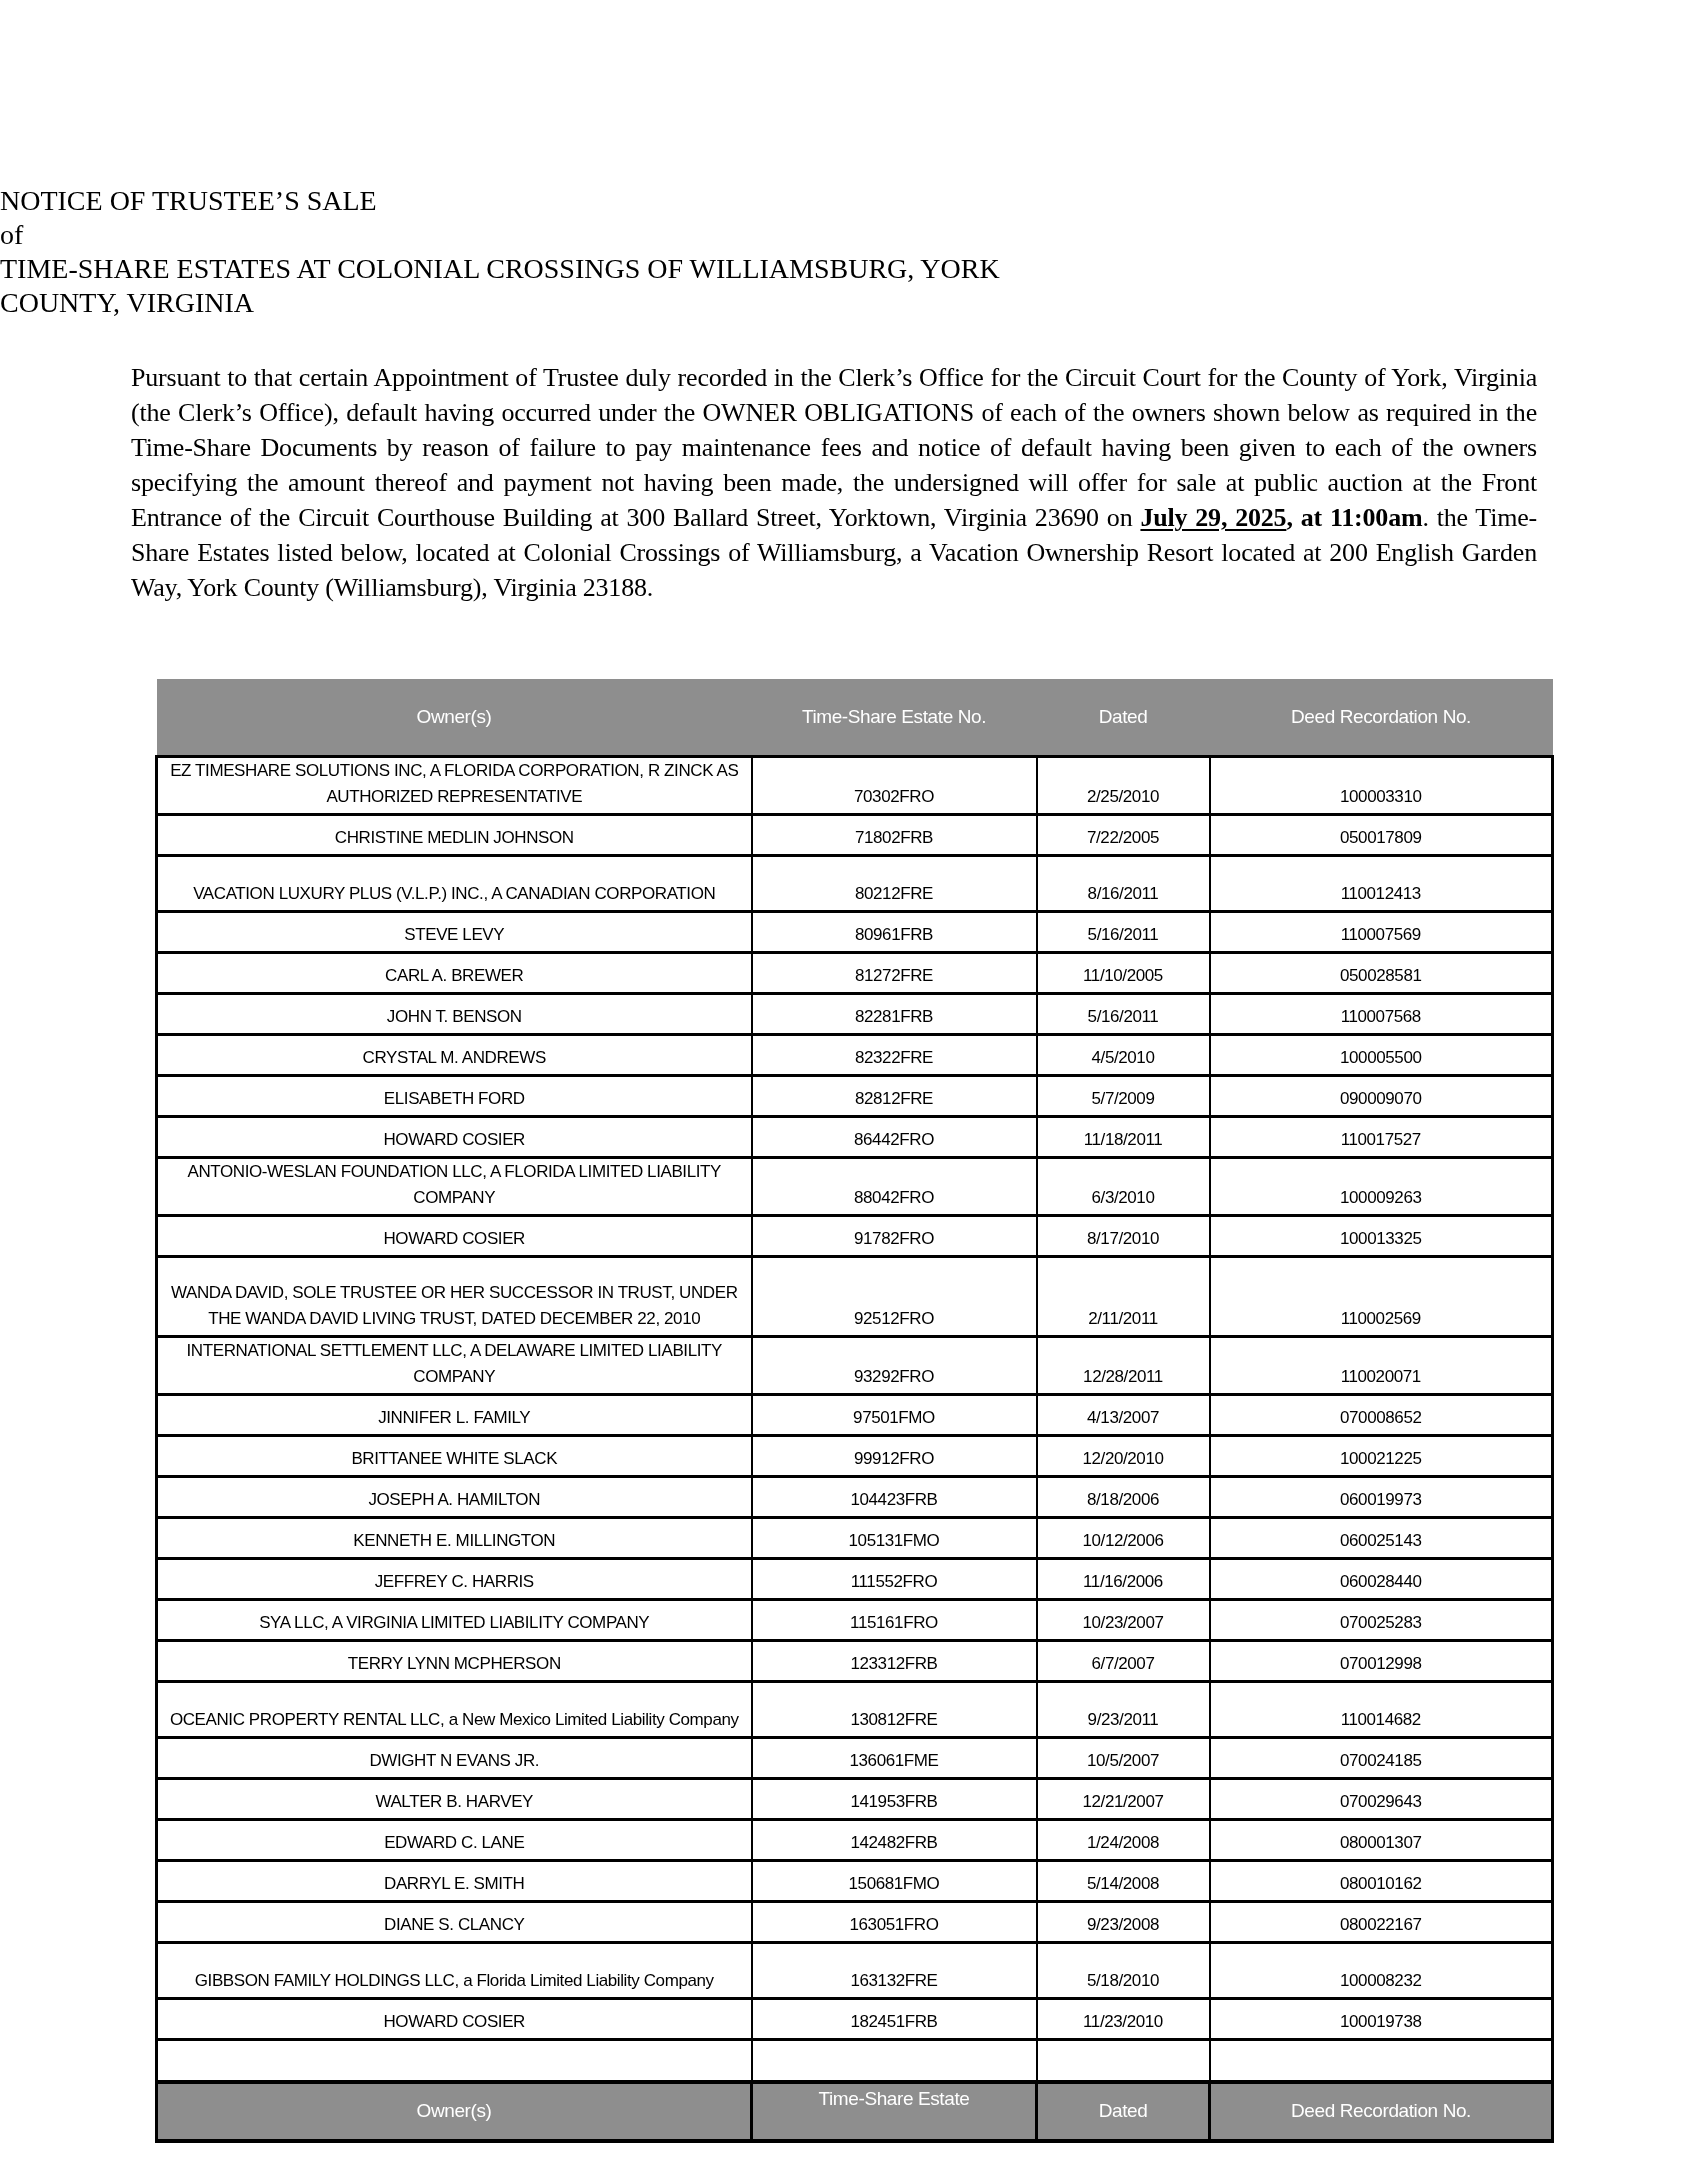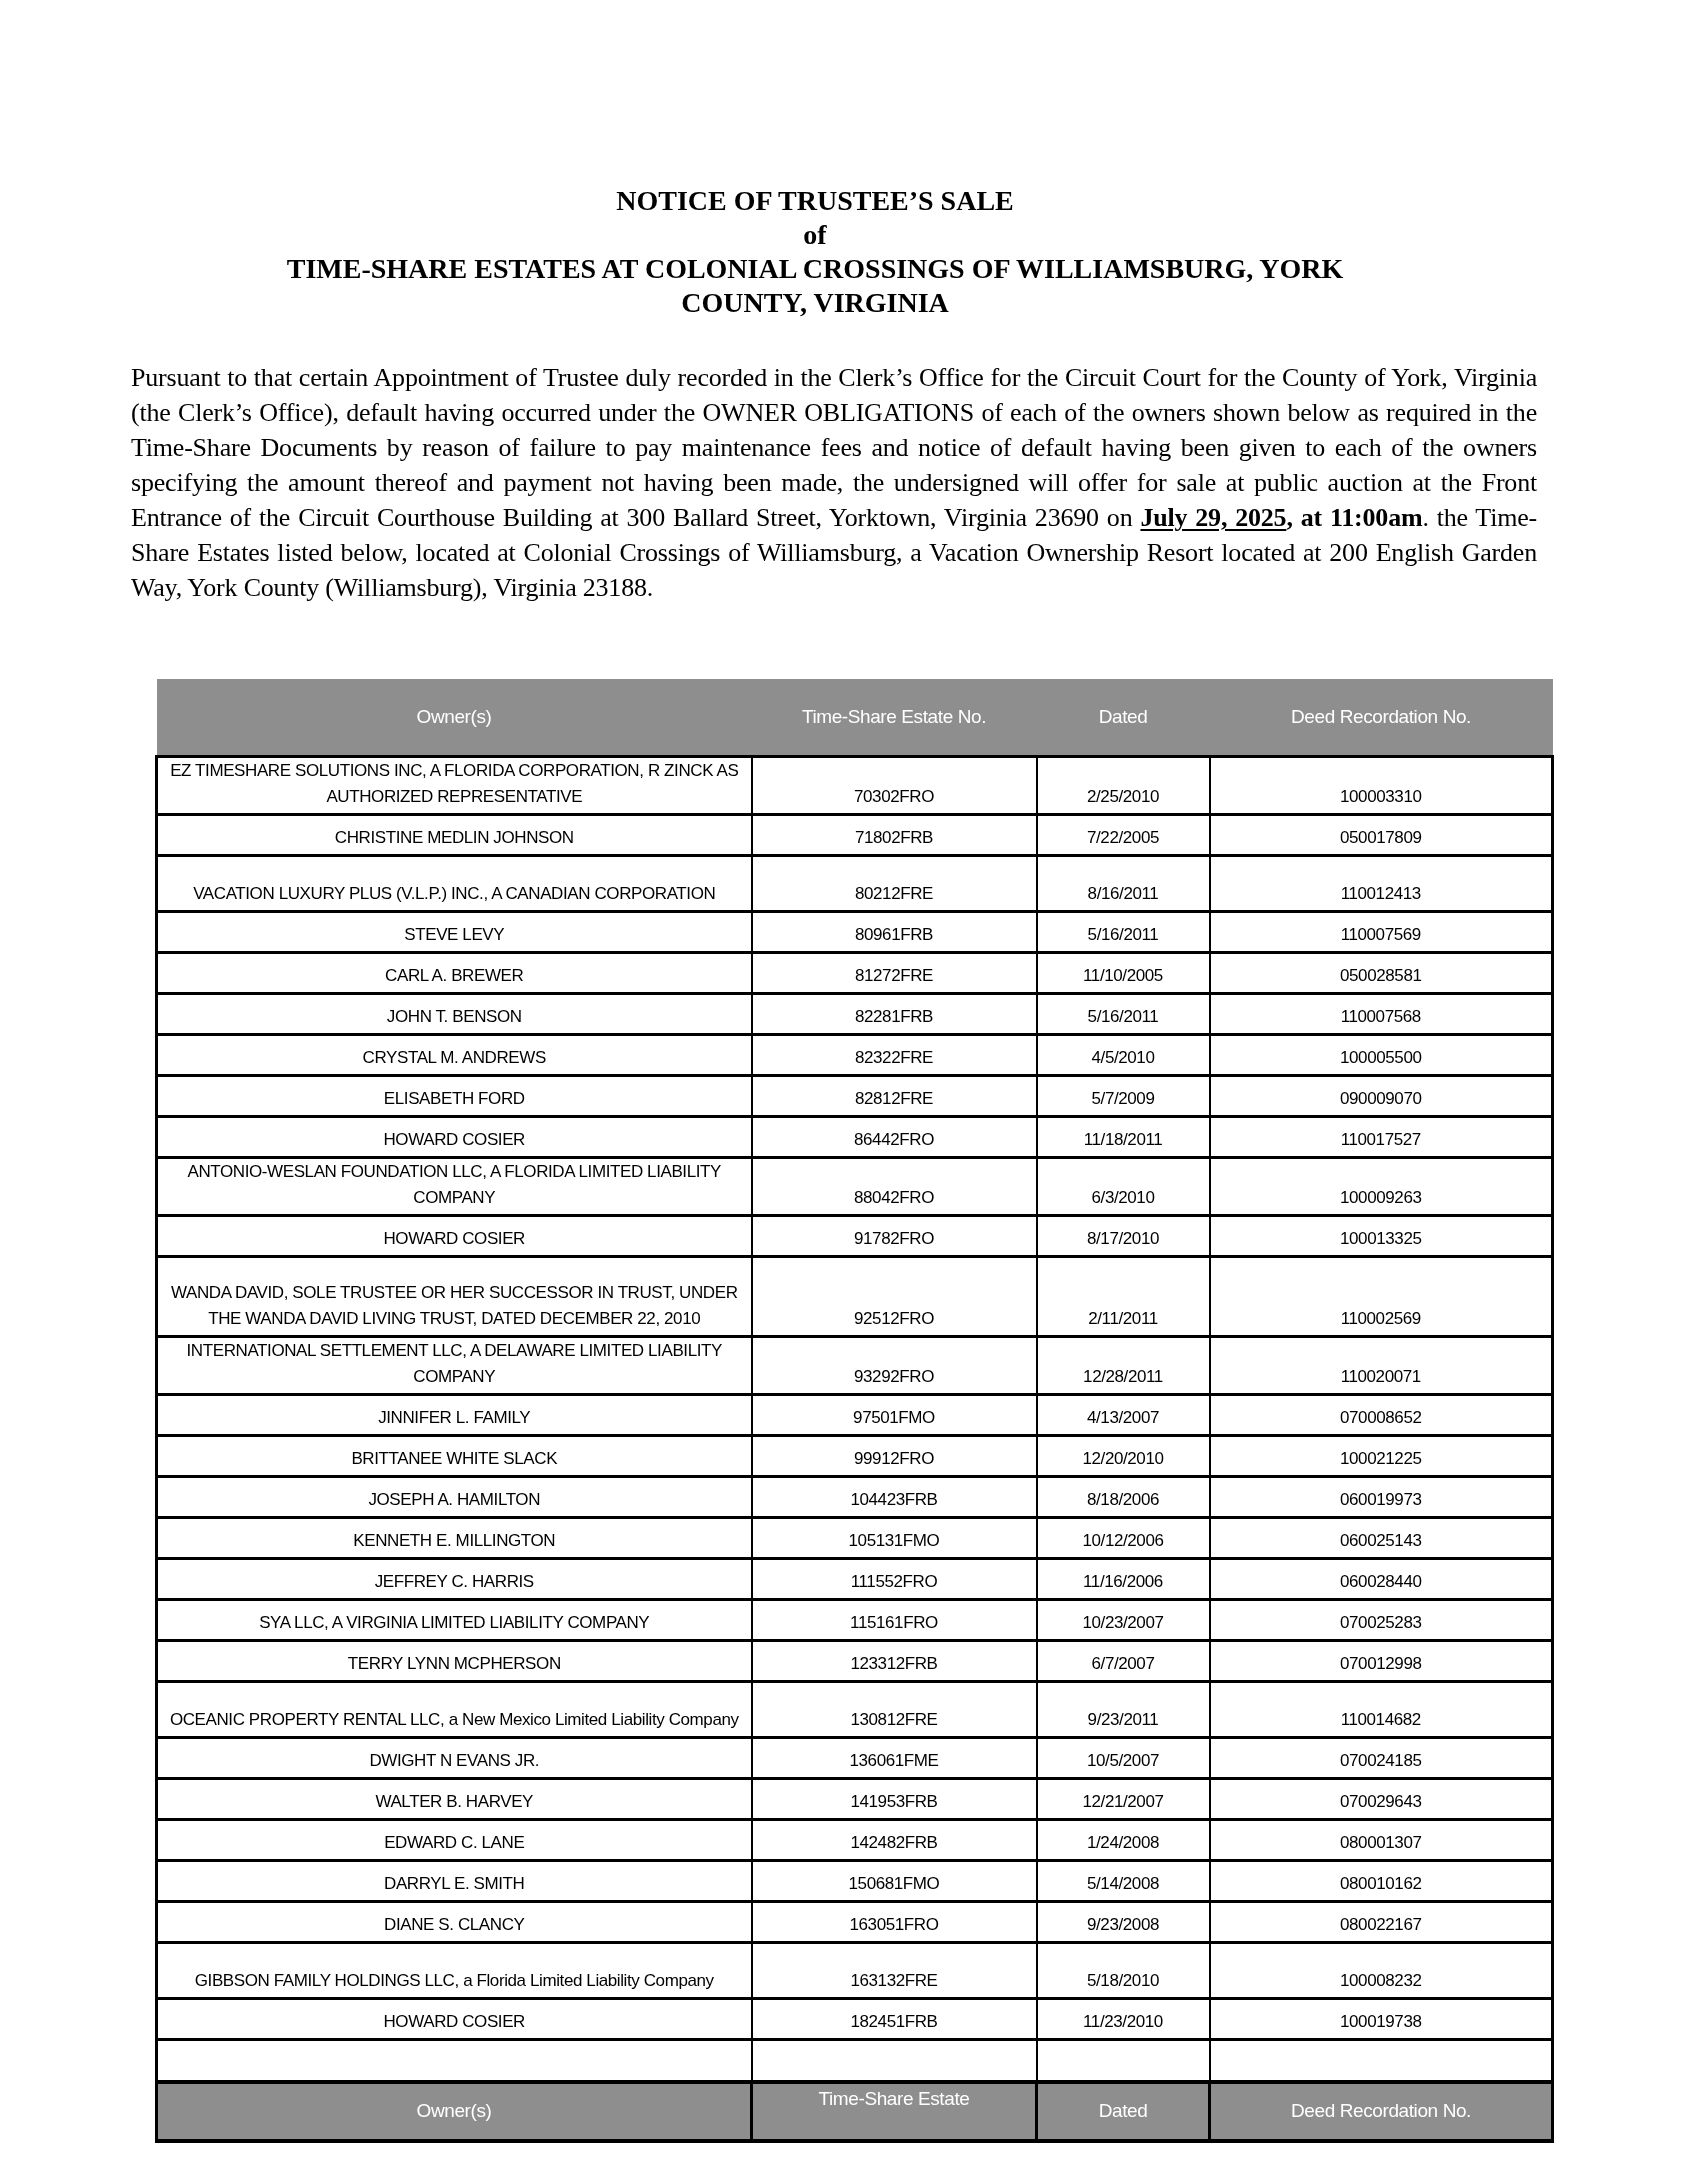--- a/index.html
+++ b/index.html
@@ -1,19 +1,19 @@
 <!DOCTYPE html>
 <html><head>
 <meta charset="utf-8">
 <style>
   html, body { margin: 0; padding: 0; background: #ffffff; }
   body { width: 1683px; height: 2178px; position: relative; overflow: hidden; color: #000; }
   .title {
     position: absolute; left: 0; top: 184px; width: 1630px;
-    text-align: center; font-family: "Liberation Serif", serif; font-weight: bold;
+    font-family: "Liberation Serif", serif; font-weight: normal;
     font-size: 28px; line-height: 34px;
   }
   .title div { white-space: nowrap; }
   .para {
     position: absolute; left: 131px; top: 360px; width: 1406px;
     font-family: "Liberation Serif", serif; font-size: 26px; line-height: 35px;
     text-align: justify; text-align-last: left; letter-spacing: -0.2px;
   }
   .para b { font-weight: bold; }
   .para u { text-decoration: underline; text-decoration-thickness: 2px; text-underline-offset: 3px; }

